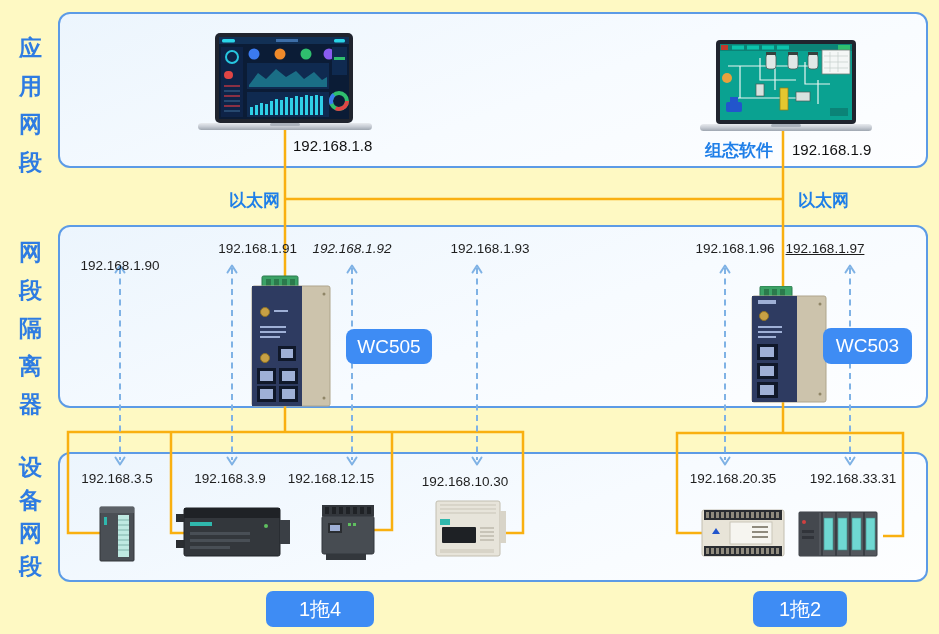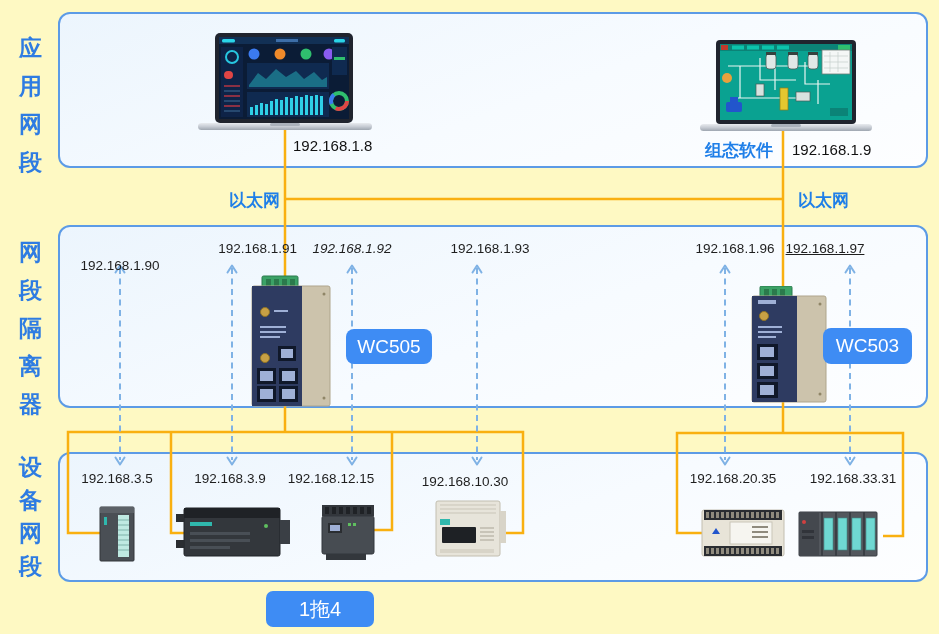--- a/index.html
+++ b/index.html
@@ -386,14 +386,15 @@
     </g>
     <g fill="#3a3e44">
         <rect x="24" y="2" width="2" height="44"></rect>
         <rect x="38" y="2" width="2" height="44"></rect>
         <rect x="52" y="2" width="2" height="44"></rect>
         <rect x="66" y="2" width="2" height="44"></rect>
       </g>
   </svg>
 
   <div class="badge mode-badge" style="left:248px;top:591px;width:108px;height:36px;margin-left:18px;">1拖4</div>
+  <div class="badge mode-badge" style="left:753px;top:591px;width:94px;height:36px;">1拖2</div>
 
 </div>
 
 </body></html>

